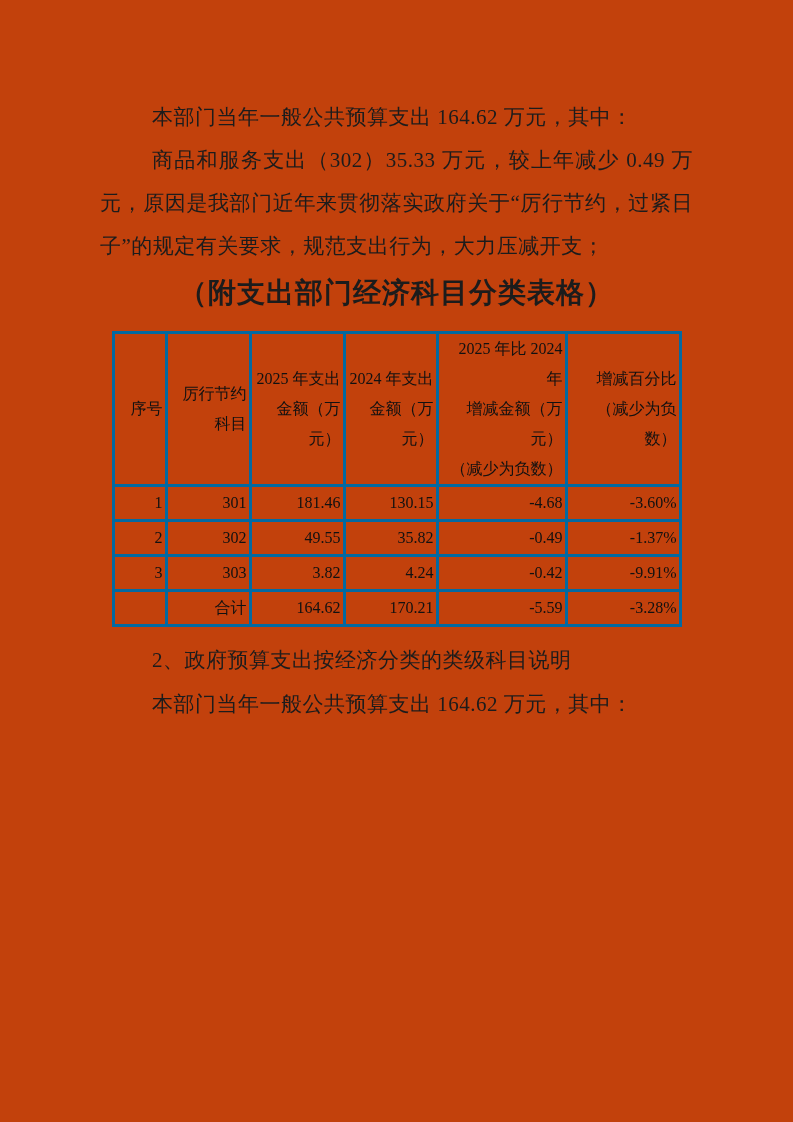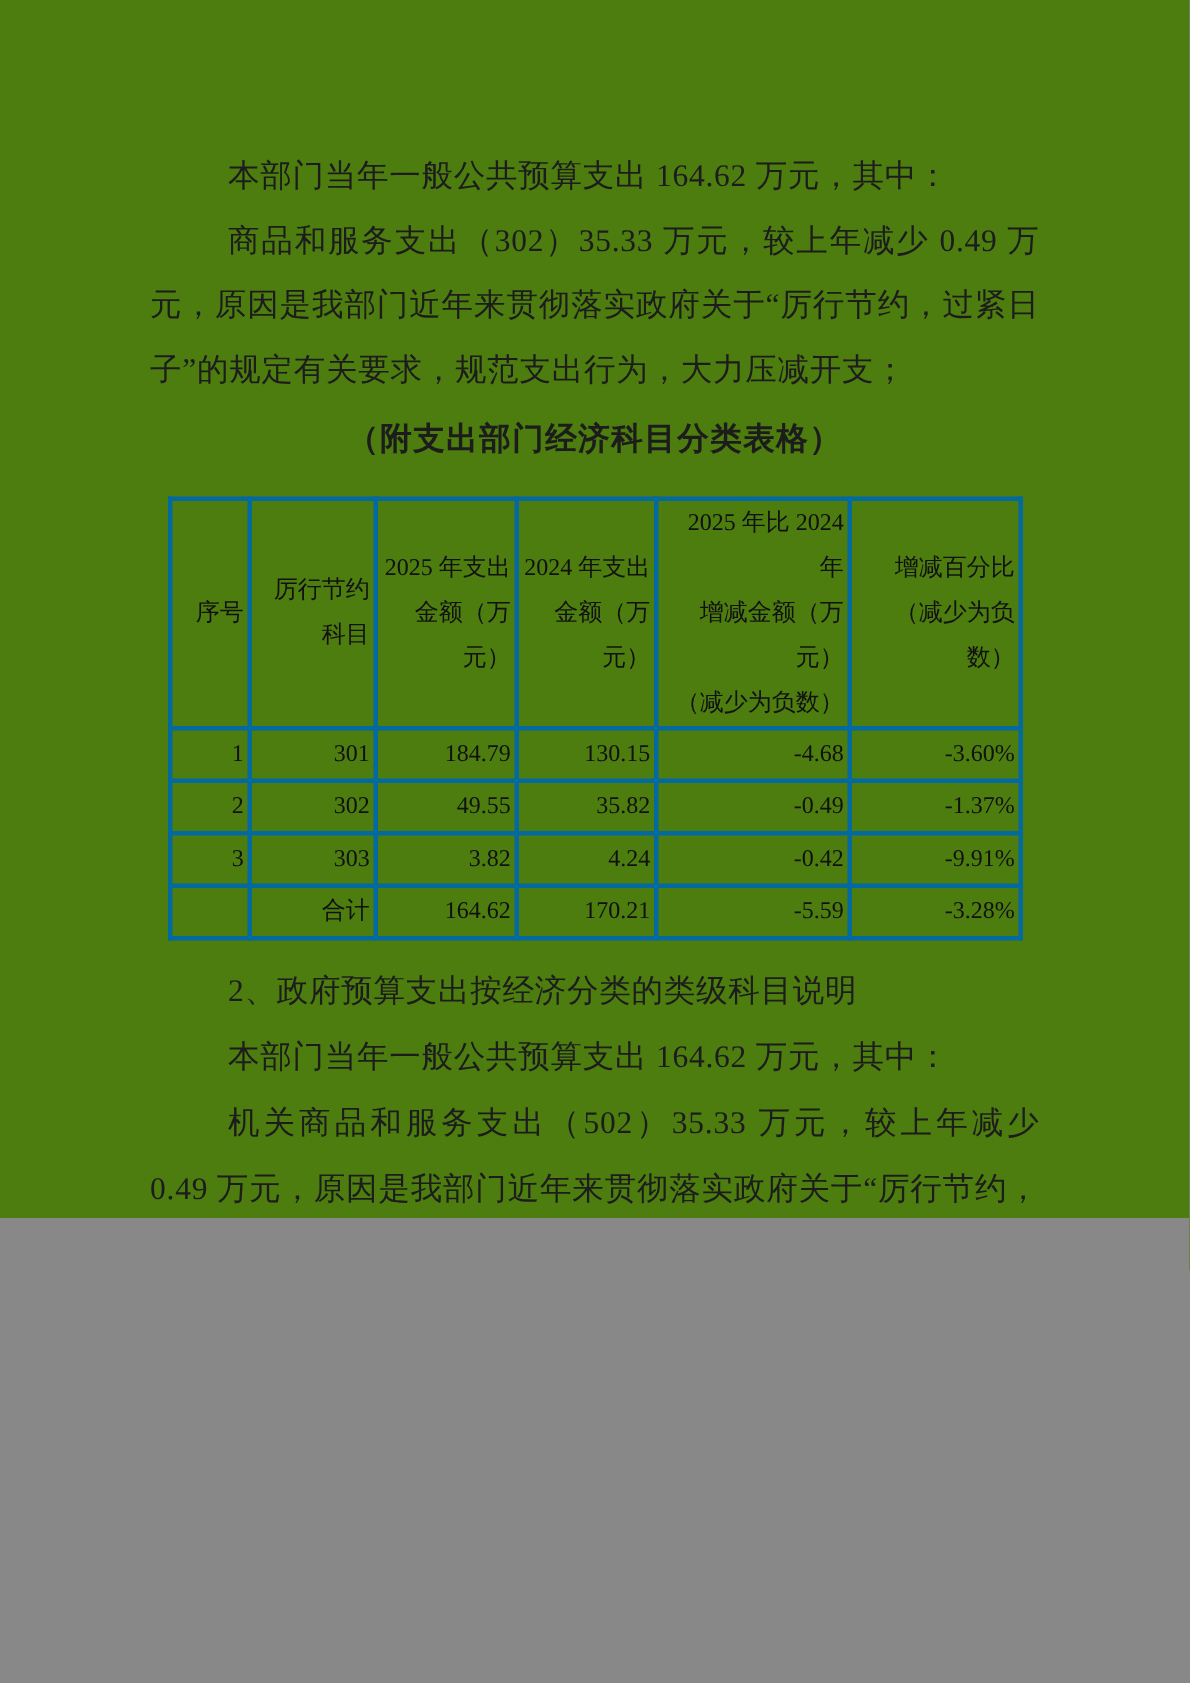--- a/index.html
+++ b/index.html
@@ -1,42 +1,42 @@
 <!DOCTYPE html>
 <html><head>
 <meta charset="utf-8">
 <style>
   * { margin: 0; padding: 0; box-sizing: border-box; }
   html, body { background: #888; }
   .page {
     position: relative;
     width: 793px;
-    height: 812px;
+    height: 1122px;
     margin: 0 auto;
-    background: #4d7c0f;
+    background: #c2410c;
     color: #1c1c1c;
     font-family: "Liberation Serif", "DejaVu Serif", serif;
     overflow: hidden;
   }
   .content {
     padding: 96px 100px 0 100px;
   }
   .para {
     font-size: 21px;
     line-height: 43px;
     text-align: justify;
     text-indent: 52px;
     letter-spacing: 0.5px;
   }
   .table-caption {
     margin-top: 4px;
     text-align: center;
     font-family: "Liberation Sans", "DejaVu Sans", sans-serif;
     font-weight: bold;
-    font-size: 21px;
+    font-size: 28px;
     line-height: 42px;
     letter-spacing: 1px;
   }
   table.budget {
     width: 567px;
     margin: 17px auto 0 auto;
     border-collapse: collapse;
     table-layout: fixed;
     font-size: 16px;
     color: #111;
@@ -102,21 +102,21 @@
 增减金额（万元）
 （减少为负数）</th>
           <th>增减百分比
 （减少为负数）</th>
         </tr>
       </thead>
       <tbody>
         <tr>
           <td>1</td>
           <td>301</td>
-          <td>184.79</td>
+          <td>181.46</td>
           <td>130.15</td>
           <td>-4.68</td>
           <td>-3.60%</td>
         </tr>
         <tr>
           <td>2</td>
           <td>302</td>
           <td>49.55</td>
           <td>35.82</td>
           <td>-0.49</td>
@@ -137,17 +137,16 @@
           <td>170.21</td>
           <td>-5.59</td>
           <td>-3.28%</td>
         </tr>
       </tbody>
     </table>
 
     <div class="section-bottom">
       <p class="para">2、政府预算支出按经济分类的类级科目说明</p>
       <p class="para">本部门当年一般公共预算支出 164.62 万元，其中：</p>
-      <p class="para">机关商品和服务支出（502）35.33 万元，较上年减少 0.49 万元，原因是我部门近年来贯彻落实政府关于“厉行节约，过紧日子”的规定有关要求，规范支出行为，大力压减</p>
     </div>
 
   </div>
 </div>
 
 </body></html>

